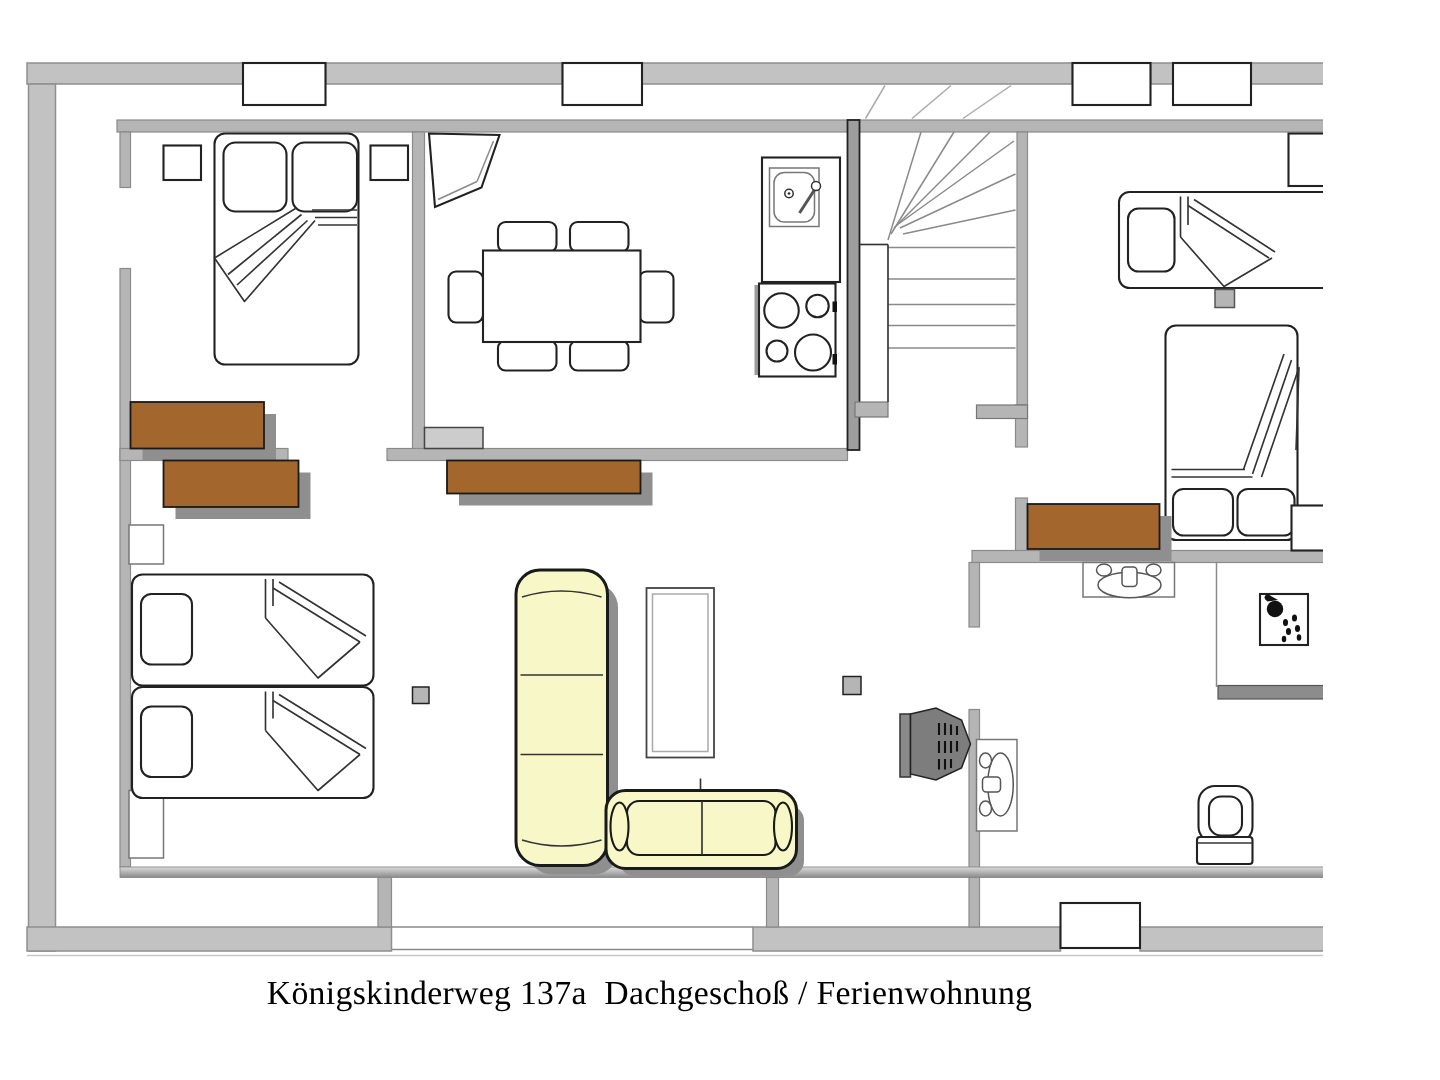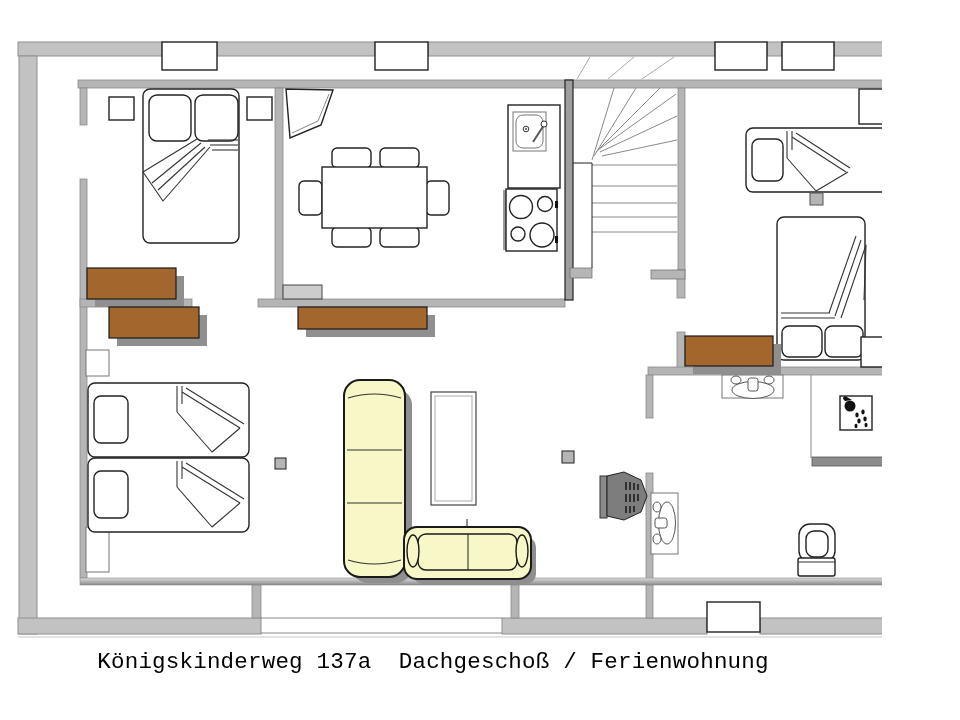--- a/index.html
+++ b/index.html
@@ -1,17 +1,17 @@
 <!DOCTYPE html>
 <html style="--background: #ffffff; --outer-wall: #c2c2c2; --inner-wall: #b5b5b5; --dark-wall: #9e9e9e; --wood: #a3672e; --sofa: #f7f7c8; --shadow: #8f8f8f; --outline: #222222; --radiator: #cccccc;"><head>
 <meta charset="utf-8">
 <style>
   html,body{margin:0;padding:0;background:#fff;}
   .stage{position:relative;width:882px;height:720px;background:var(--background,#ffffff);overflow:hidden;
-         font-family:Liberation Mono, monospace;}
+         font-family:Liberation Serif, serif;}
   svg{position:absolute;left:0;top:0;}
   .caption{position:absolute;left:433px;top:649px;transform:translateX(-50%);
            font-size:22.5px;color:#000;white-space:pre;letter-spacing:0.2px;}
   
   .w-outer{fill:var(--outer-wall,#c2c2c2);stroke:#8f8f8f;stroke-width:1;}
   .w-inner{fill:var(--inner-wall,#b5b5b5);stroke:#8a8a8a;stroke-width:0.8;}
   .w-dark {fill:var(--dark-wall,#9e9e9e);stroke:#222;stroke-width:1.2;}
   .w-stub {fill:var(--inner-wall,#b5b5b5);stroke:#777;stroke-width:0.8;}
   .furn{fill:#fff;stroke:var(--outline,#222);stroke-width:1.4;}
   .furn-thin{fill:#fff;stroke:#777;stroke-width:1;}

